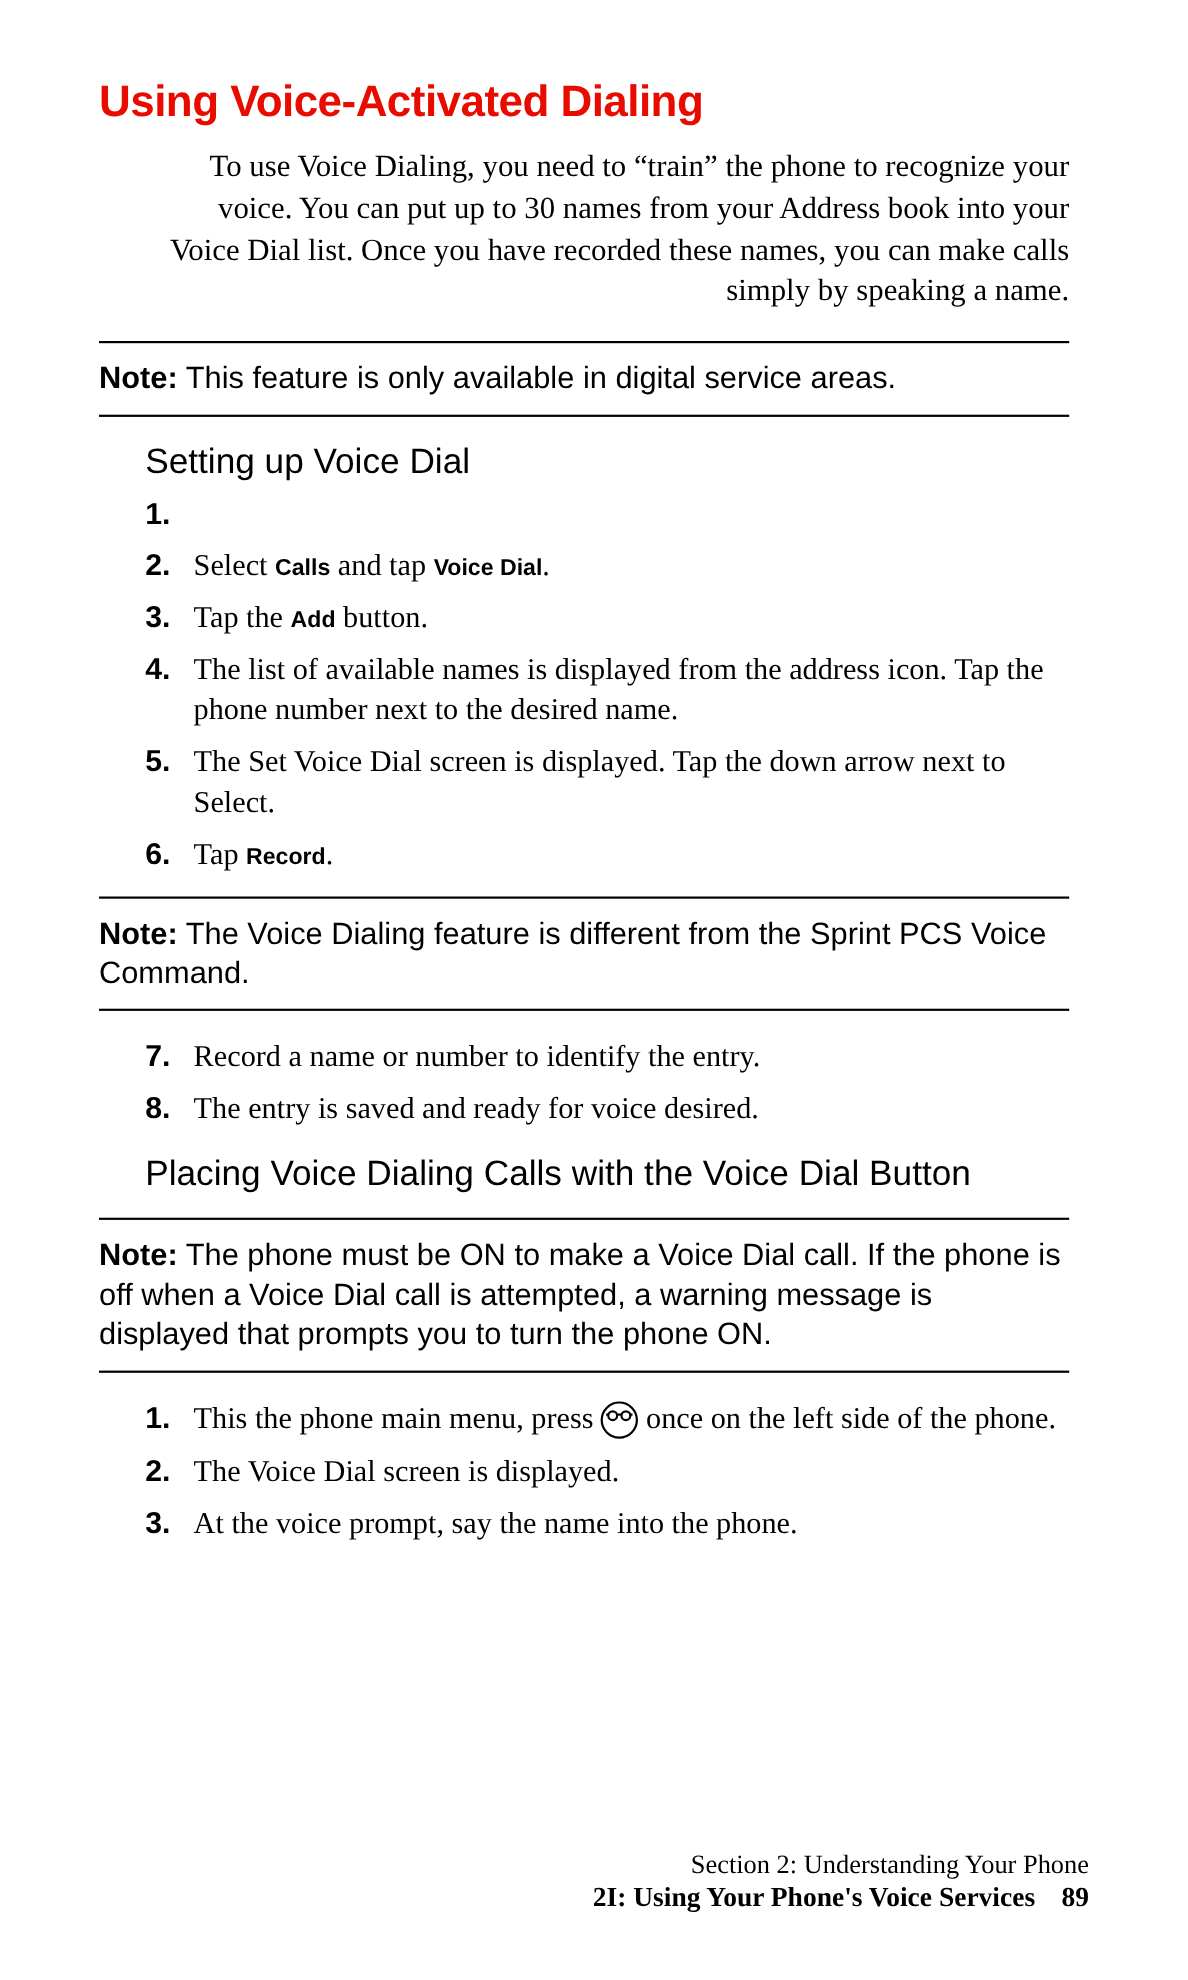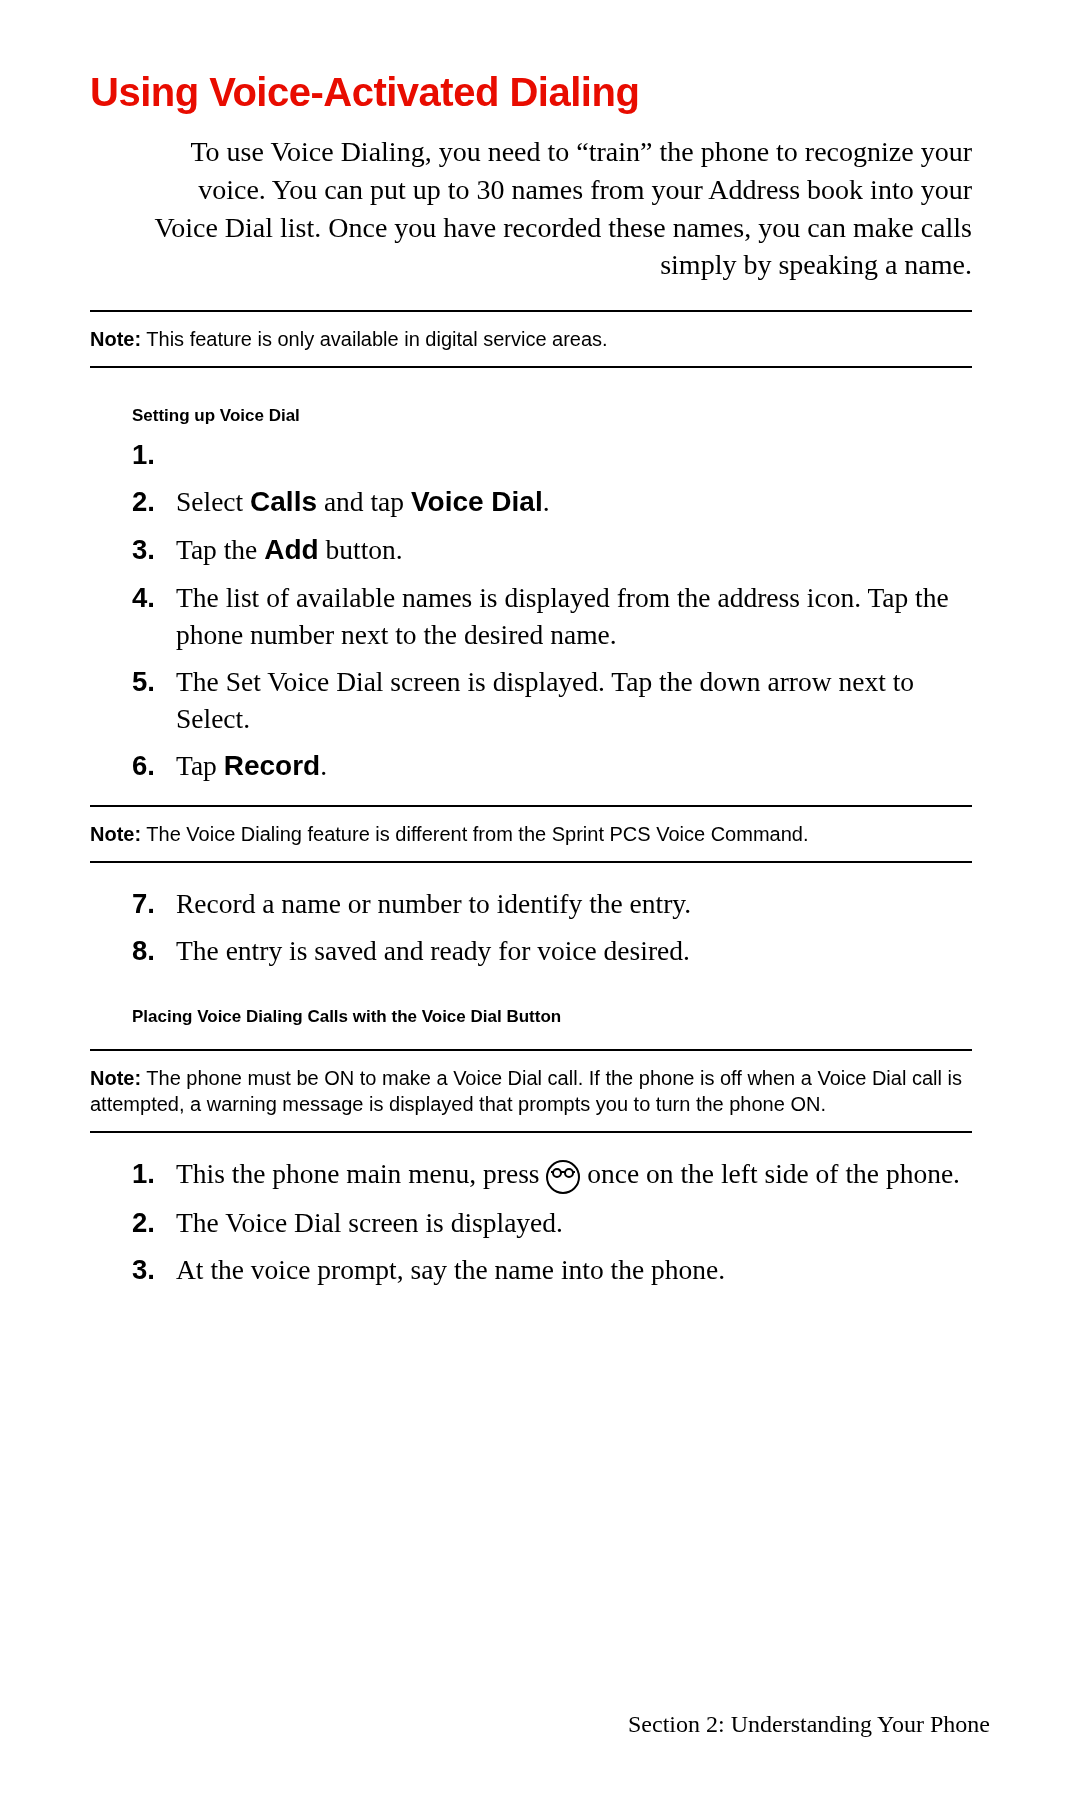--- a/index.html
+++ b/index.html
@@ -30,50 +30,50 @@
     margin: 0 0 26px 42px;
     text-align: right;
   }
   .rule {
     border: 0;
     border-top: 2px solid #000;
     margin: 0;
   }
   .note {
     font-family: "Helvetica Neue", Arial, sans-serif;
-    font-size: 20px;
+    font-size: 28px;
     line-height: 1.3;
     margin: 14px 0 14px 0;
   }
   .note .label {
     font-weight: 700;
   }
   .subhead {
     font-family: "Helvetica Neue", Arial, sans-serif;
-    font-weight: 700;
-    font-size: 17px;
-    margin: 38px 0 10px 42px;
+    font-weight: 400;
+    font-size: 32px;
+    margin: 22px 0 10px 42px;
   }
   ol.steps {
     list-style: none;
     padding: 0;
     margin: 0 0 20px 42px;
     font-size: 27.5px;
     line-height: 1.35;
   }
   ol.steps li {
     display: flex;
     margin: 6px 0 10px 0;
   }
   ol.steps li .num {
     font-family: "Helvetica Neue", Arial, sans-serif;
     font-weight: 700;
     min-width: 44px;
   }
-  .b { font-weight: 700; font-family: "Helvetica Neue", Arial, sans-serif; font-size: 28px;}
+  .b { font-weight: 700; font-family: "Helvetica Neue", Arial, sans-serif; font-size: 21px;}
   .icon-ml {
     display: inline-flex;
     vertical-align: middle;
     width: 26px; height: 26px;
     border-radius: 50%;
     background: #1a73ff;
     position: relative;
     margin-left: 4px;
     box-shadow: inset 0 -2px 3px rgba(0,0,0,.25), 0 1px 0 rgba(0,0,0,.2);
   }
@@ -220,15 +220,18 @@
       <span>The Voice Dial screen is displayed.</span>
     </li>
     <li>
       <span class="num">3.</span>
       <span>At the voice prompt, say the name into the phone.</span>
     </li>
   </ol>
 
   <div class="footer">
     <div class="sec">Section 2: Understanding Your Phone</div>
+    <div class="chap">
+      <span>2I: Using Your Phone's Voice Services</span><span class="pgnum">89</span>
+    </div>
   </div>
 
 </div>
 
 </body></html>

